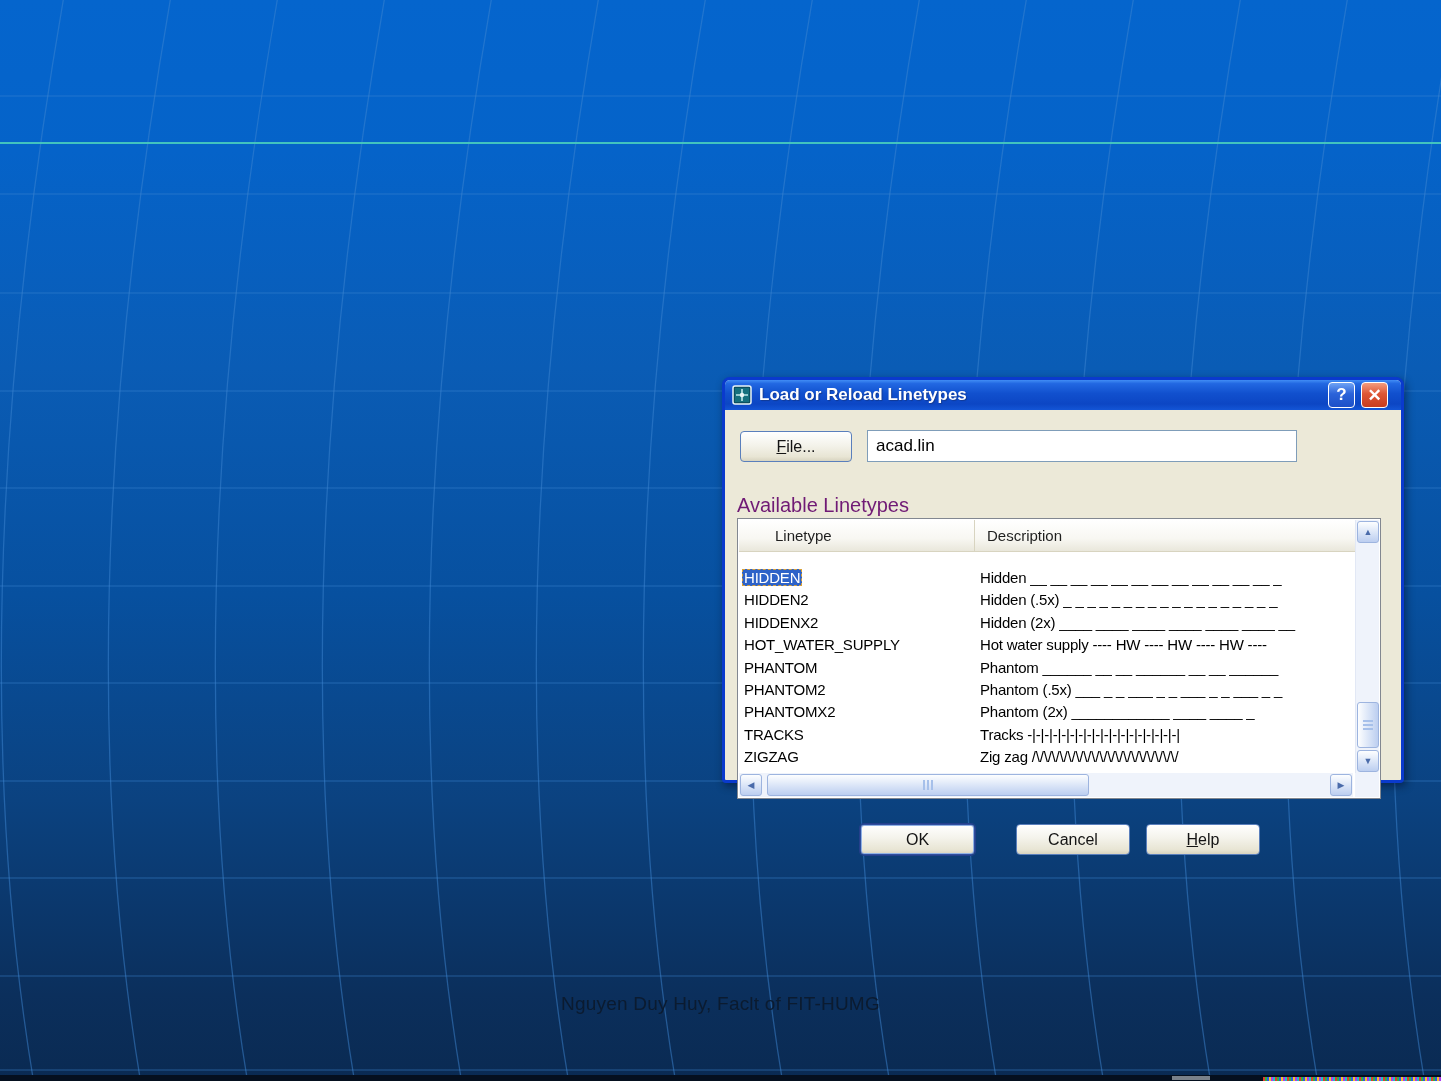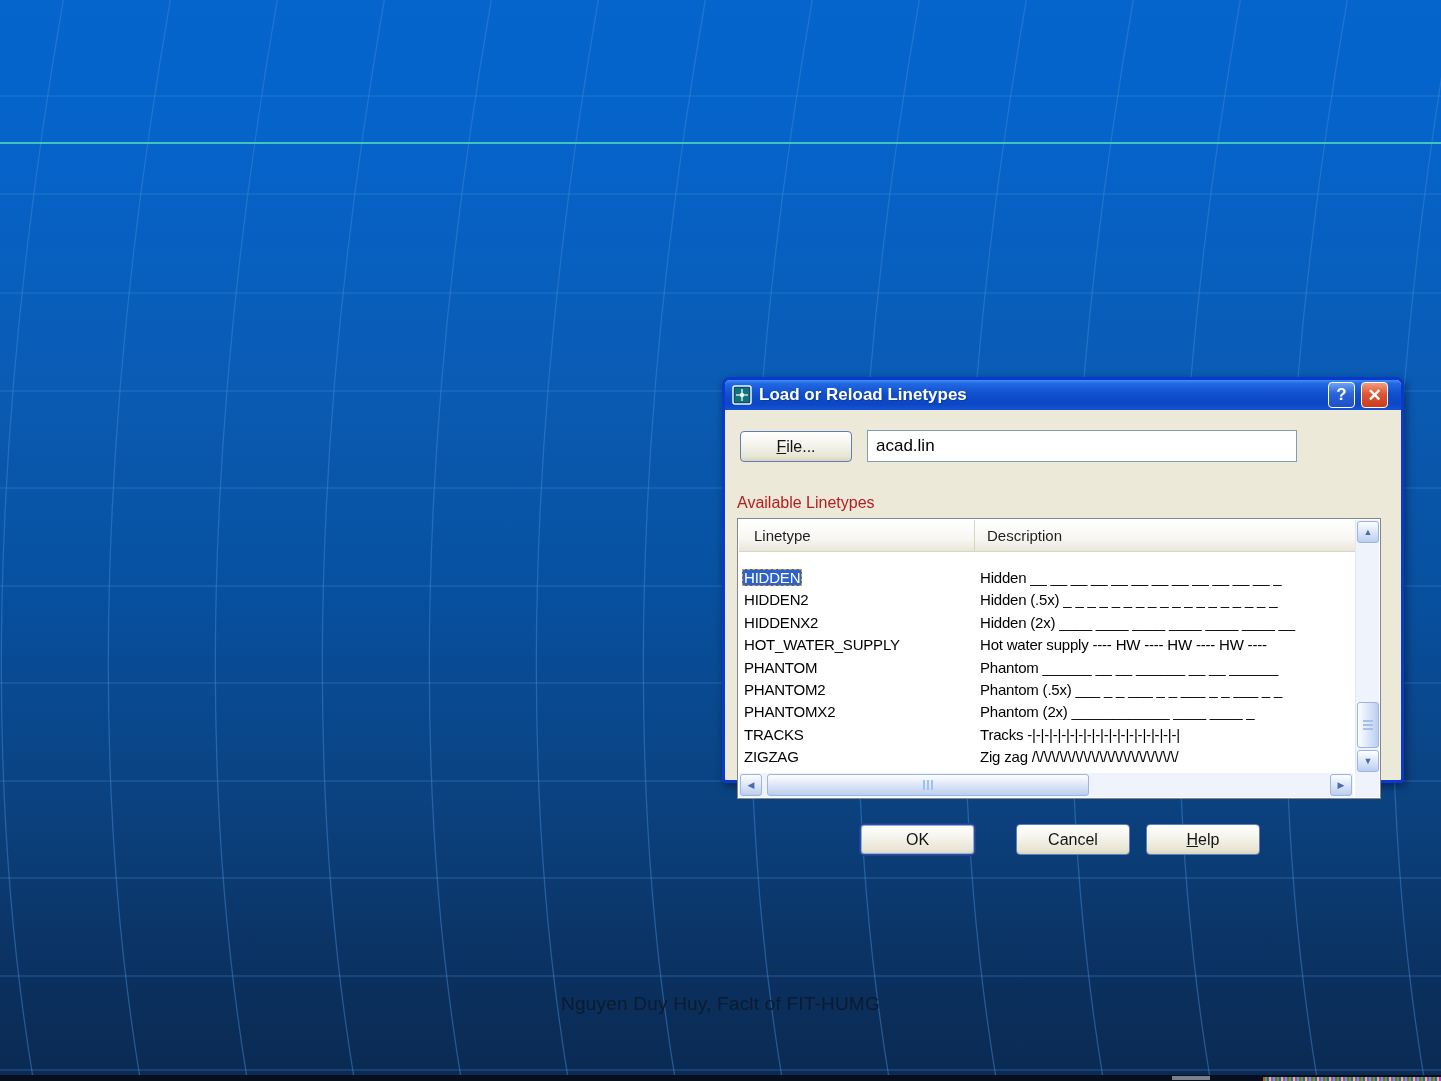--- a/index.html
+++ b/index.html
@@ -38,29 +38,29 @@
   .file-btn{left:15px;top:21px;width:112px;height:31px;}
   .default-btn{border:1px solid #2F4E9E;box-shadow:inset 0 0 0 1px #8FB0E4,0 0 0 1px #24408C;}
   .ok-btn{left:135px;top:414px;width:115px;height:31px;}
   .cancel-btn{left:291px;top:414px;width:114px;height:31px;}
   .help-btn{left:421px;top:414px;width:114px;height:31px;}
   u{text-decoration:underline;}
 
   .file-input{position:absolute;left:142px;top:20px;width:430px;height:32px;box-sizing:border-box;
     border:1px solid #7F9DB9;background:#FFFFFF;font-family:"Liberation Sans",sans-serif;
     font-size:17px;color:#000;padding:0 13px 0 8px;}
-  .avail-label{position:absolute;left:12px;top:84px;font-size:16px;color:#b91c1c;}
+  .avail-label{position:absolute;left:12px;top:84px;font-size:20px;color:#701a75;}
 
   
   .listbox{position:absolute;left:12px;top:108px;width:644px;height:281px;box-sizing:border-box;
     background:#FFFFFF;border:1px solid #828790;}
   .list-header{position:absolute;left:1px;top:1px;right:25px;height:31px;display:flex;
     background:linear-gradient(180deg,#FFFFFF,#F8F7F2 60%,#E9E7DB);border-bottom:1px solid #D8D4C0;
     font-size:15px;color:#1F1F1F;align-items:center;}
-  .hdr-linetype{width:236px;padding-left:15px;box-sizing:border-box;border-right:1px solid #D8D4C0;height:100%;display:flex;align-items:center;}
+  .hdr-linetype{width:236px;padding-left:36px;box-sizing:border-box;border-right:1px solid #D8D4C0;height:100%;display:flex;align-items:center;}
   .hdr-desc{padding-left:12px;display:flex;align-items:center;height:100%;}
   .rows{position:absolute;left:1px;top:32px;right:25px;bottom:25px;overflow:hidden;background:#fff;margin-top:16px;}
   .lrow{display:flex;height:22.4px;line-height:22.4px;font-size:15px;color:#000;white-space:nowrap;letter-spacing:-0.2px;}
   .cell-lt{width:241px;padding-left:5px;box-sizing:border-box;flex:0 0 auto;overflow:hidden;}
   .cell-desc{flex:1 1 auto;overflow:hidden;}
   .sel{background:#2D62C8;color:#FFFFFF;outline:1px dashed #D8A13A;outline-offset:-1px;padding:0 2px;margin-left:-2px;}
 
   
   .vscroll{position:absolute;top:1px;right:1px;bottom:25px;width:24px;background:#EFF3FB;
     border-left:1px solid #E2E8F5;box-sizing:border-box;}

